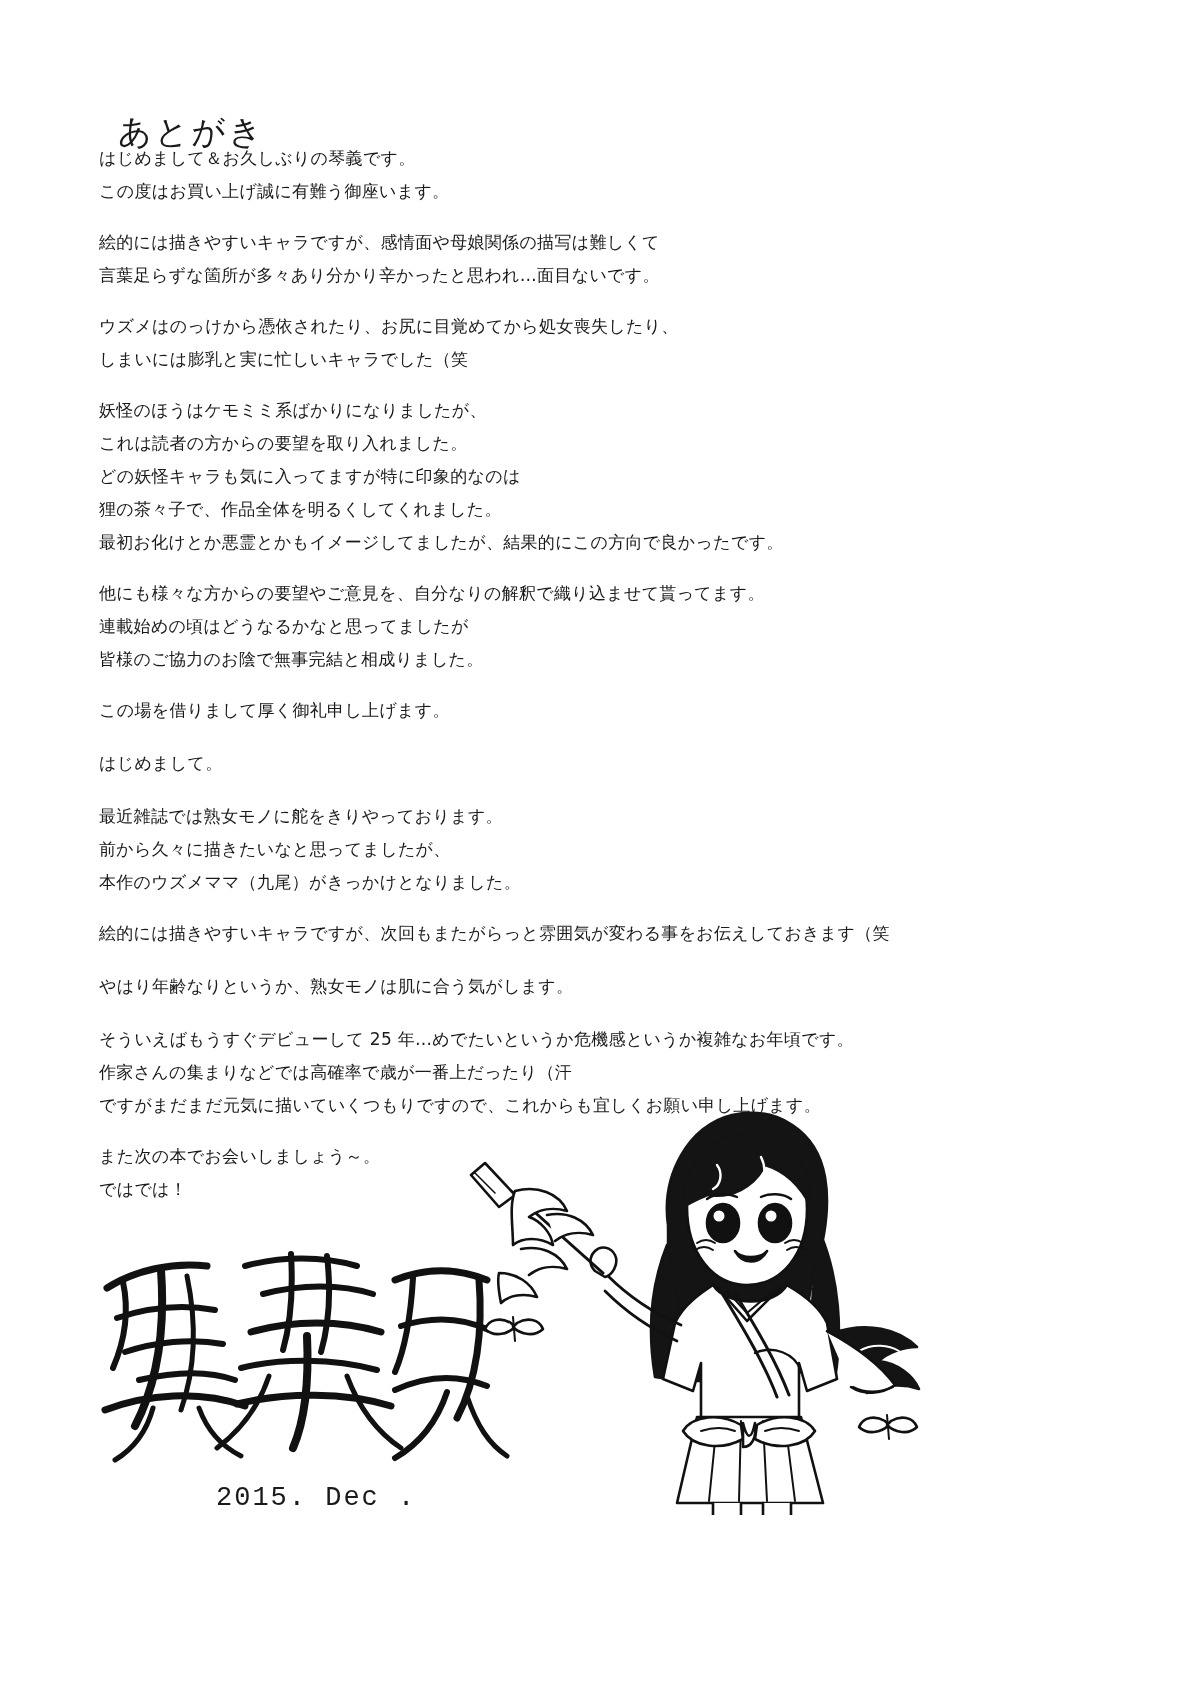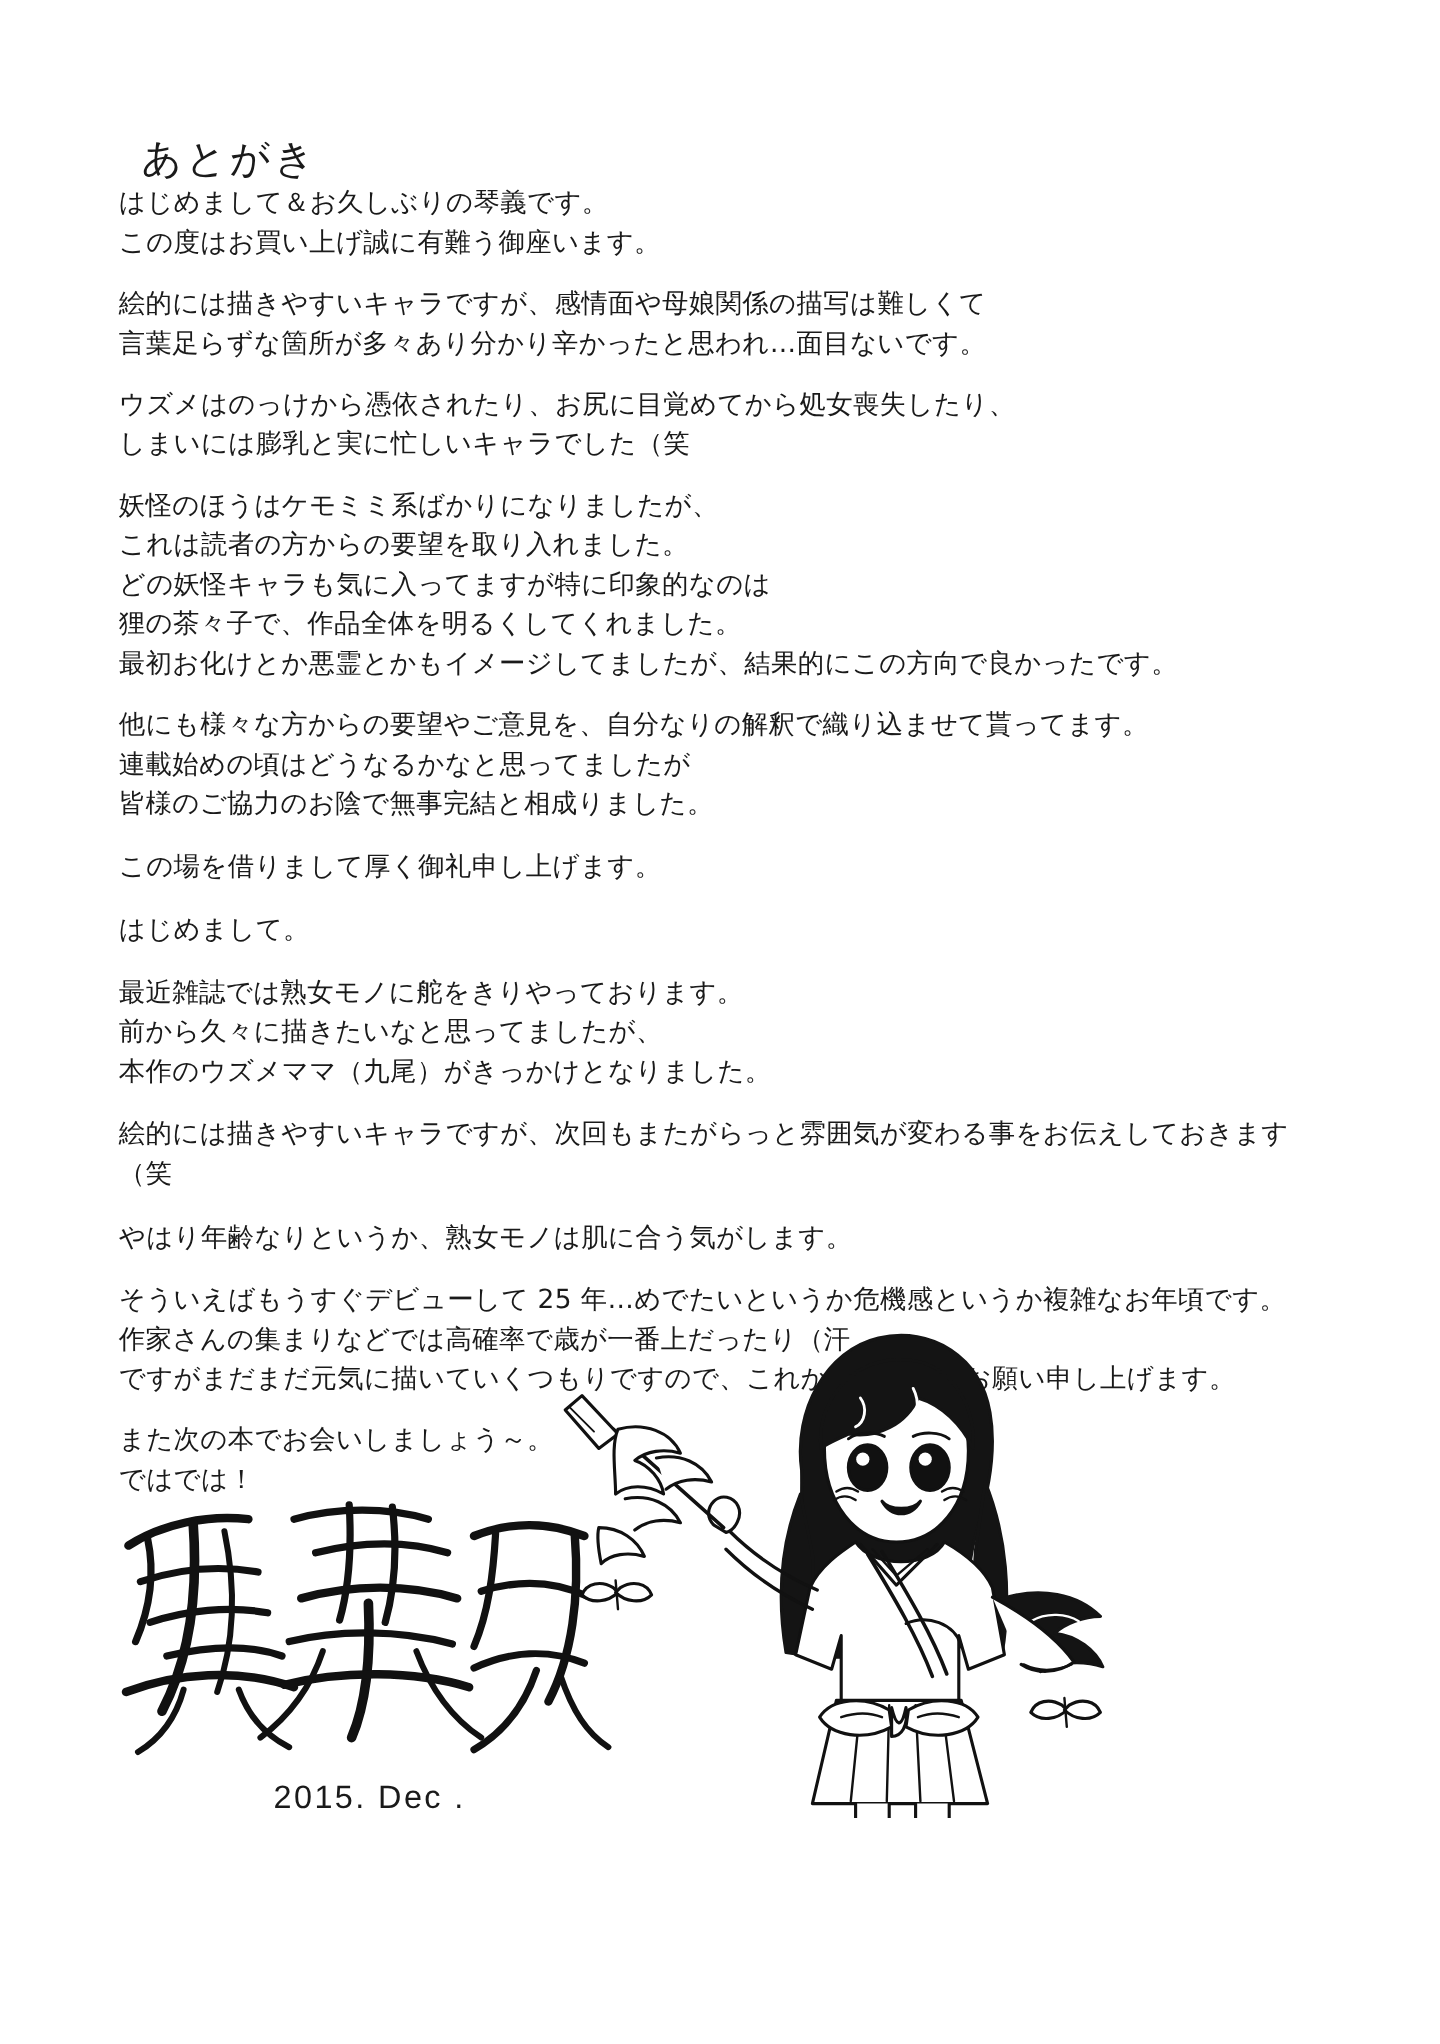--- a/index.html
+++ b/index.html
@@ -21,46 +21,46 @@
     left: 118px;
     top: 88px;
     font-size: 33px;
     letter-spacing: 3px;
     font-weight: 400;
     color: #1a1a1a;
   }
   .body-text {
     position: absolute;
     left: 99px;
-    top: 153px;
+    top: 142px;
     width: 1000px;
-    font-size: 22px;
+    font-size: 17px;
     line-height: 33px;
     color: #1a1a1a;
     letter-spacing: 0.3px;
   }
   .para {
     margin: 0 0 18px 0;
     white-space: pre-line;
   }
   .para.single { margin-bottom: 20px; font-family: Liberation Serif, serif; }
 
   
   .signature {
     position: absolute;
     left: 95px;
     top: 1240px;
     width: 420px;
     height: 230px;
   }
   .sig-date {
     position: absolute;
-    left: 228px;
+    left: 216px;
     top: 1483px;
-    font-family: Liberation Sans, sans-serif;
+    font-family: Liberation Mono, monospace;
     font-size: 27px;
     letter-spacing: 2px;
     color: #1a1a1a;
   }
 
   
   .illustration {
     position: absolute;
     left: 455px;
     top: 1095px;

